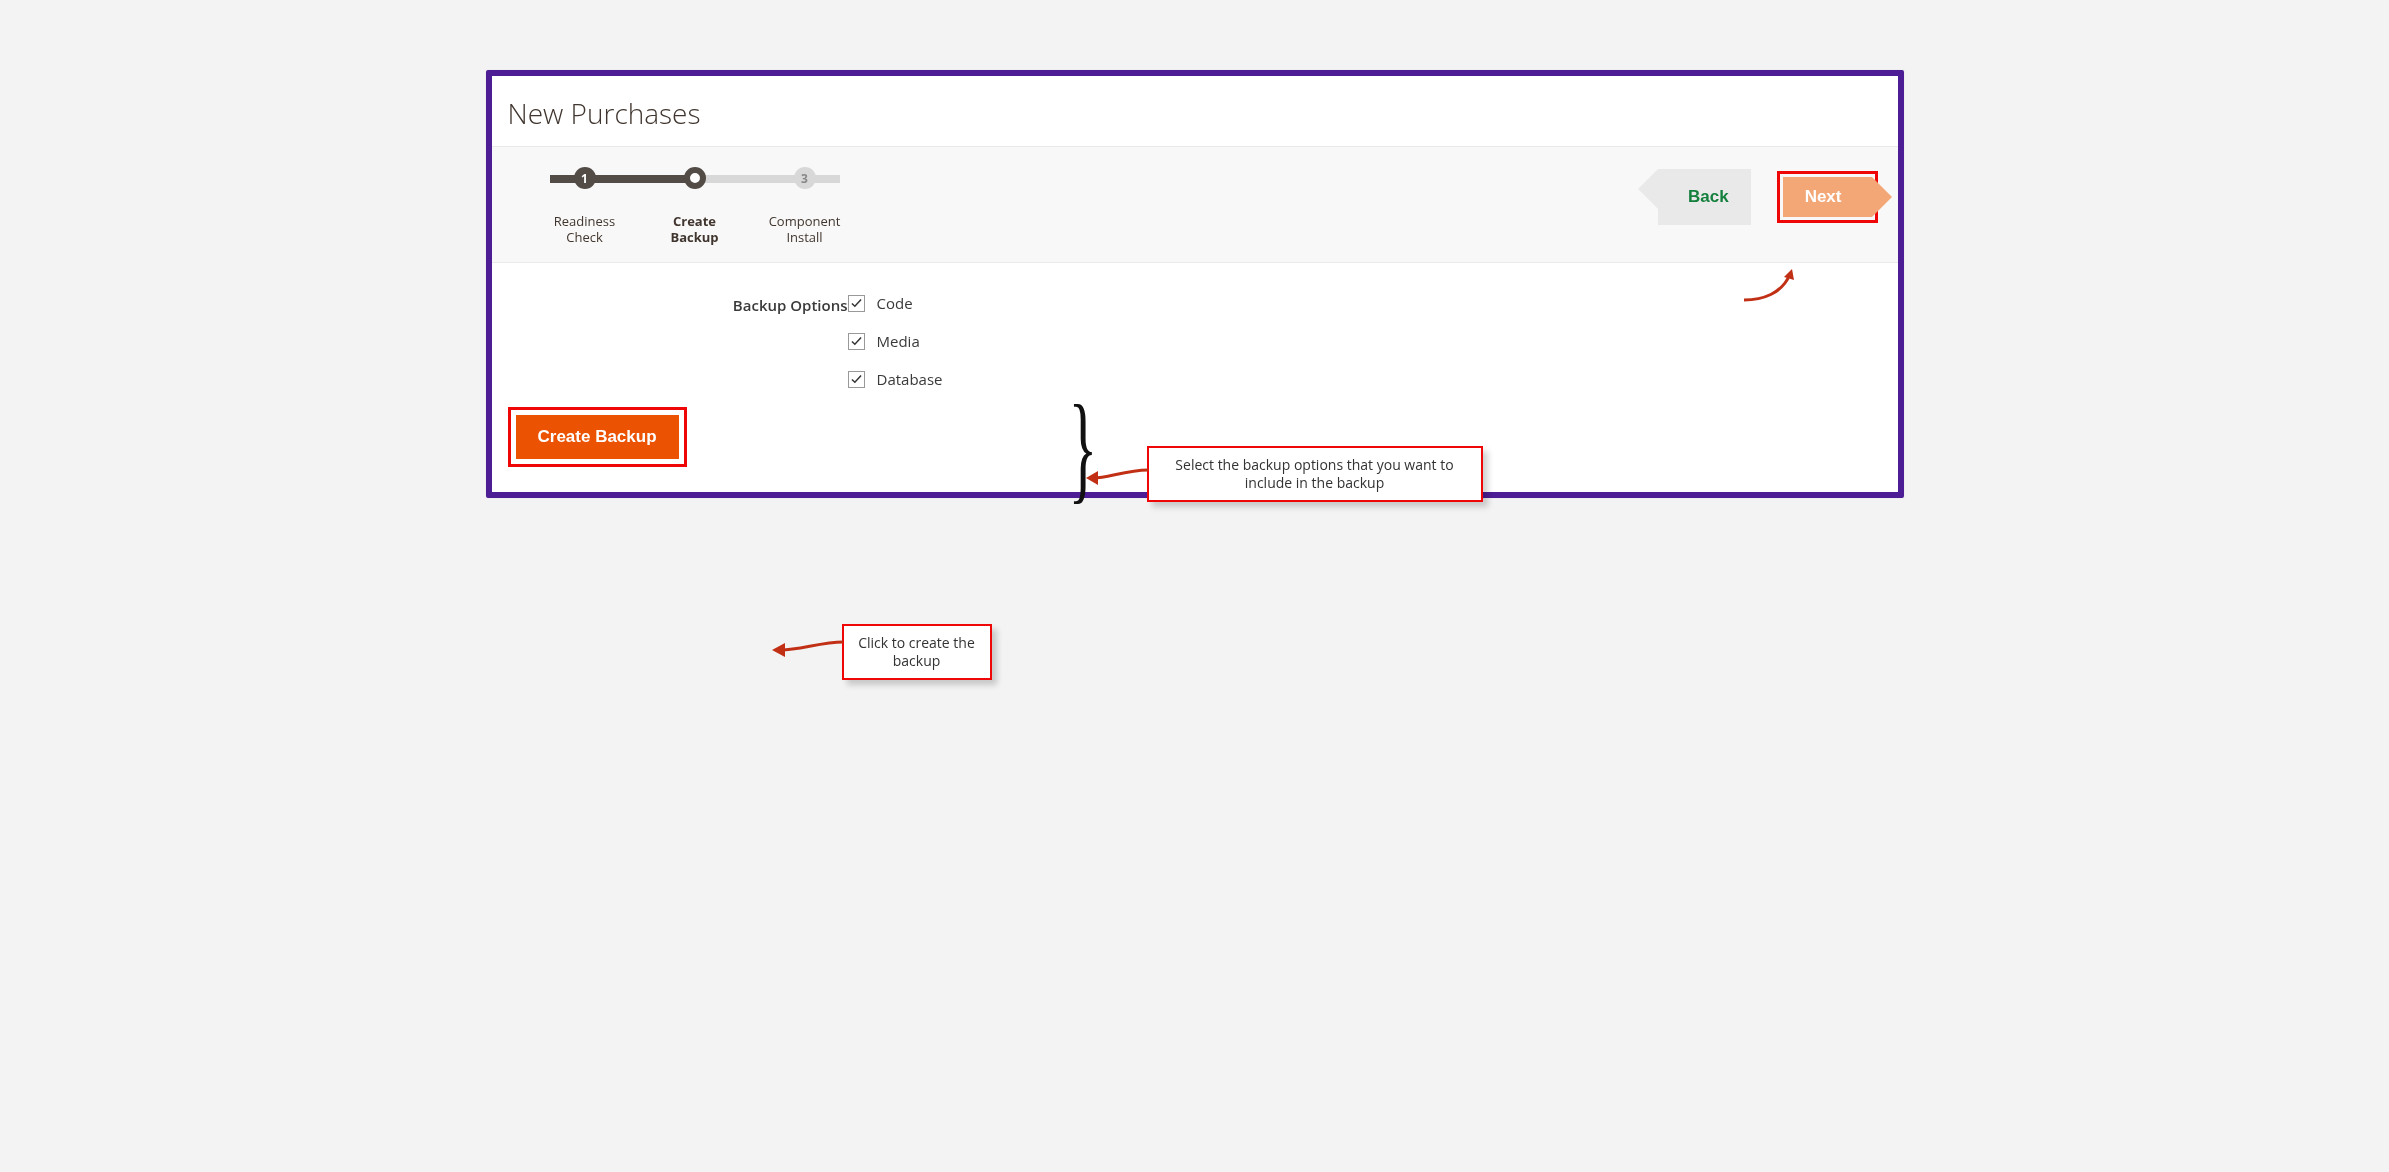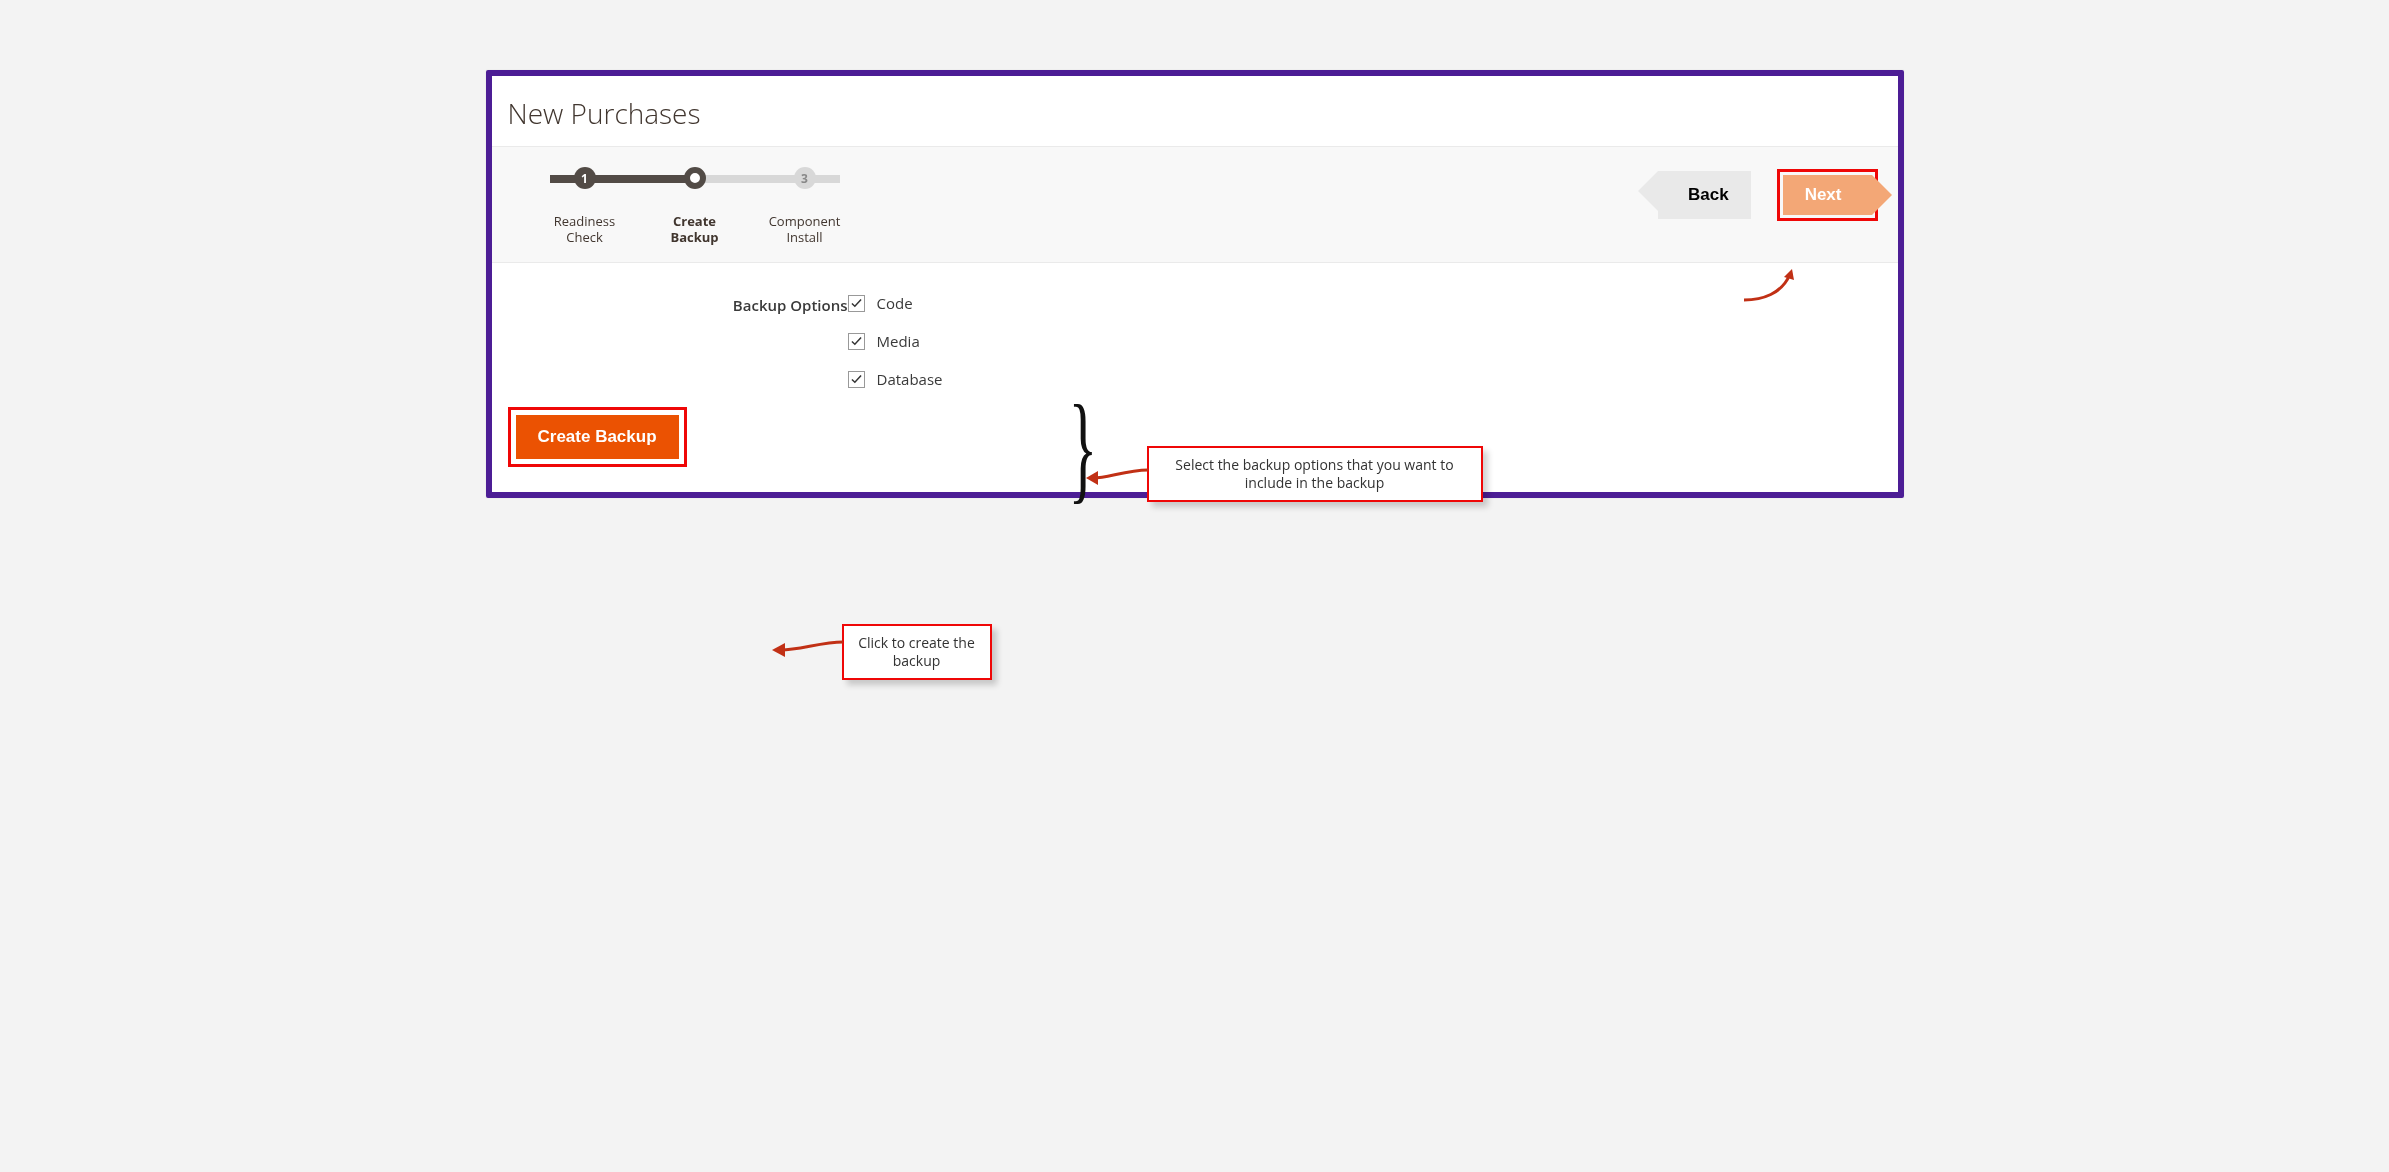--- a/index.html
+++ b/index.html
@@ -35,21 +35,21 @@
     font-size:12px; font-weight:700; position:relative; z-index:2;
   }
   .dot.filled { background:#524b46; color:#fff; }
   .dot.current { background:#fff; border:6px solid #524b46; width:22px; height:22px; }
   .dot.future { background:#d8d8d8; color:#888; }
   .node-label { font-size:13px; color:#41362f; margin-top:24px; line-height:1.25; }
   .node-label.bold { font-weight:700; }
 
   .nav-btns { position:absolute; right:20px; top:22px; display:flex; align-items:center; gap:26px; }
   .btn-back {
-    background:#e9e9e9; color:#000000; height:48px; padding:0 22px 0 30px;
+    background:#e9e9e9; color:#15803d; height:56px; padding:0 22px 0 30px;
     font-size:17px; font-weight:600; border:none; position:relative; cursor:pointer;
   }
   .btn-back::before {
     content:""; position:absolute; left:-20px; top:0; width:0; height:0;
     border-top:20px solid transparent; border-bottom:20px solid transparent;
     border-right:20px solid #e9e9e9;
   }
   .next-wrap { border:3px solid #ef0707; padding:3px; }
   .btn-next {
     background:#f3a776; color:#fff; height:40px; padding:0 30px 0 22px;

